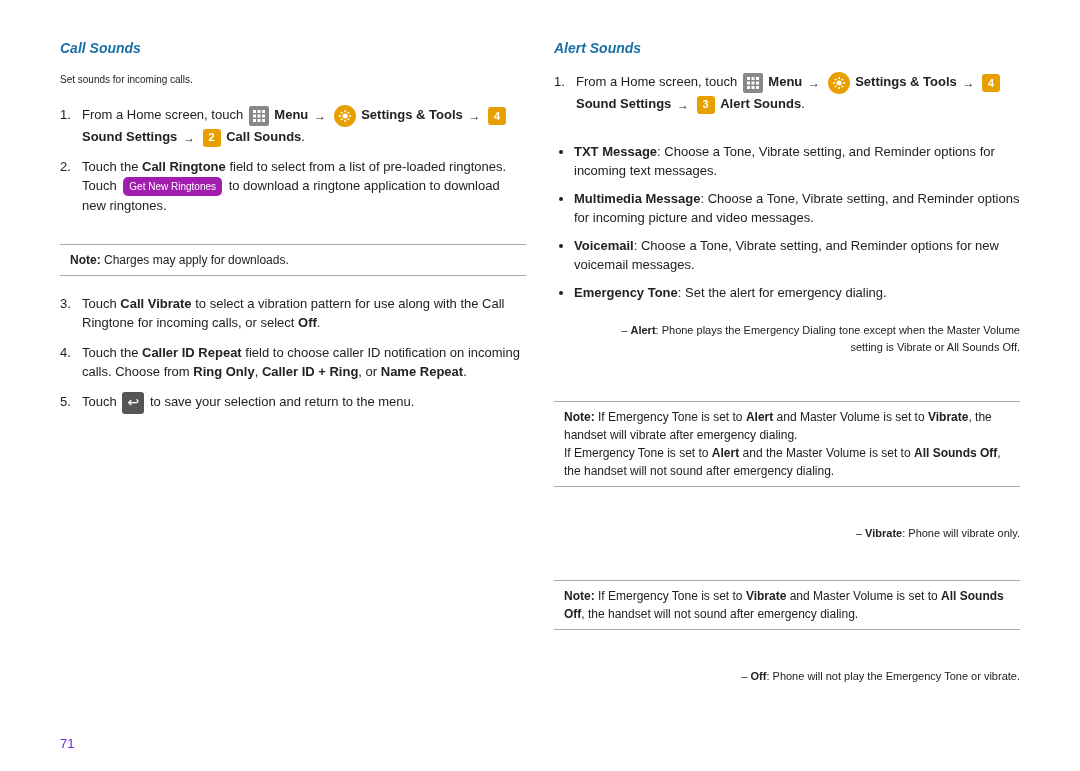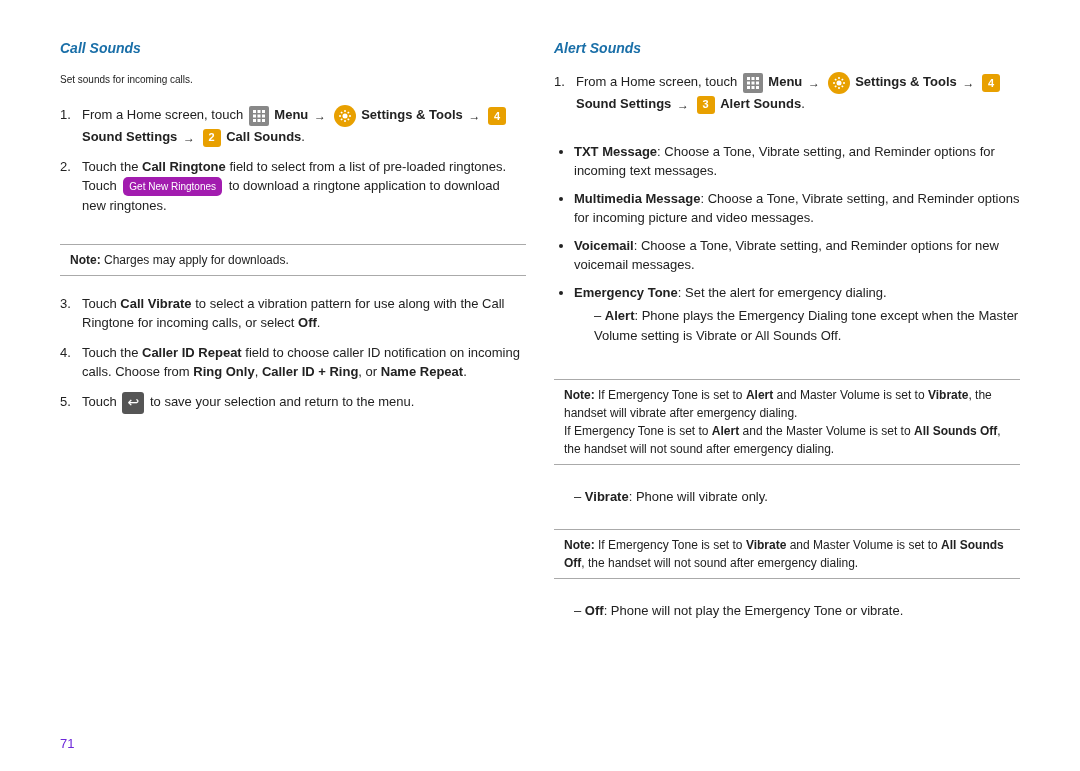--- a/index.html
+++ b/index.html
@@ -120,23 +120,24 @@
       padding-left: 20px;
       margin: 8px 0;
     }
     .bullet-list li {
       margin-bottom: 8px;
       line-height: 1.5;
       font-size: 13px;
     }
     .sub-dash {
       padding-left: 20px;
-      margin: 4px 0;
-      font-size: 13px;
-      line-height: 1.5;
+      margin: 20px 0;
+      font-size: 11px;
+      line-height: 1.5;
+      text-align: right;
     }
     .sub-dash::before {
       content: '– ';
     }
     .back-icon {
       display: inline-flex;
       align-items: center;
       justify-content: center;
       width: 22px;
       height: 22px;

